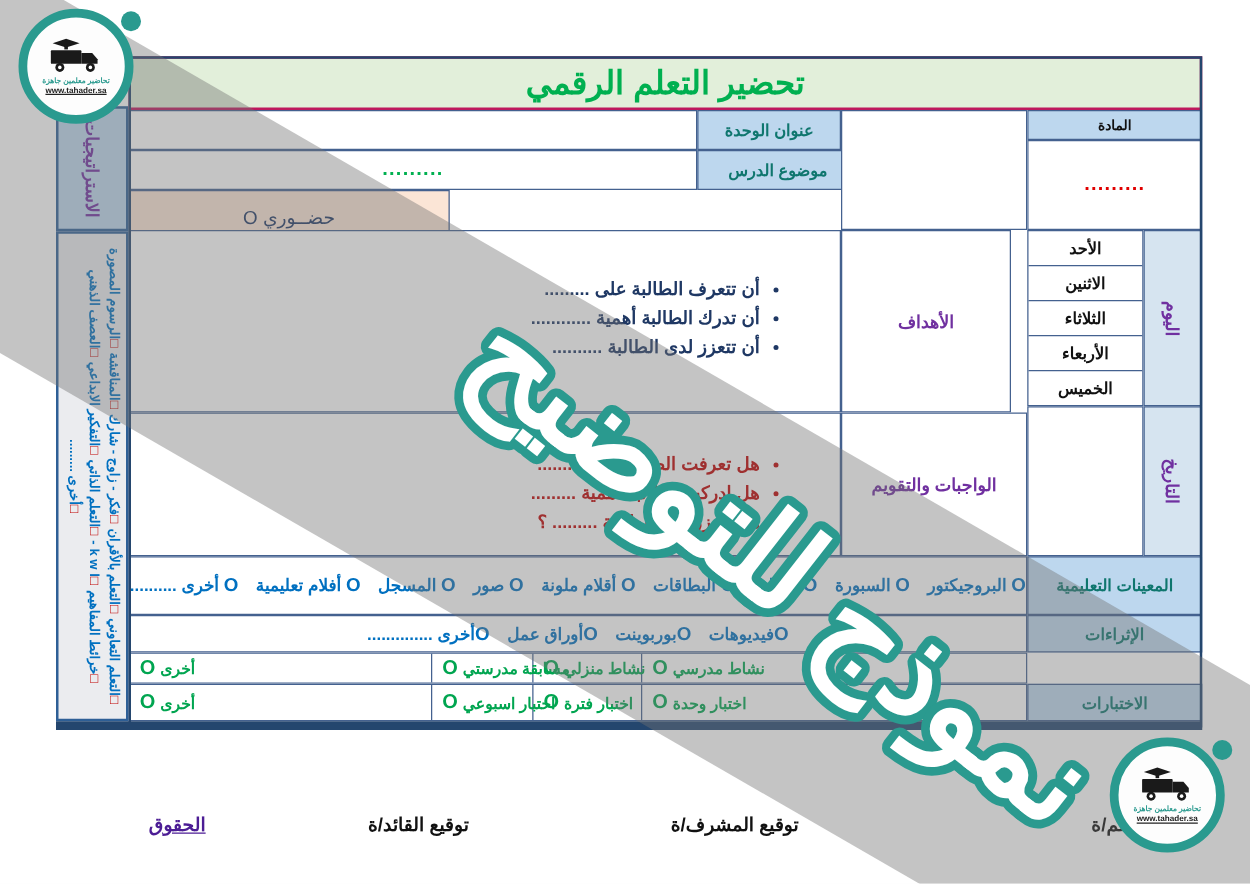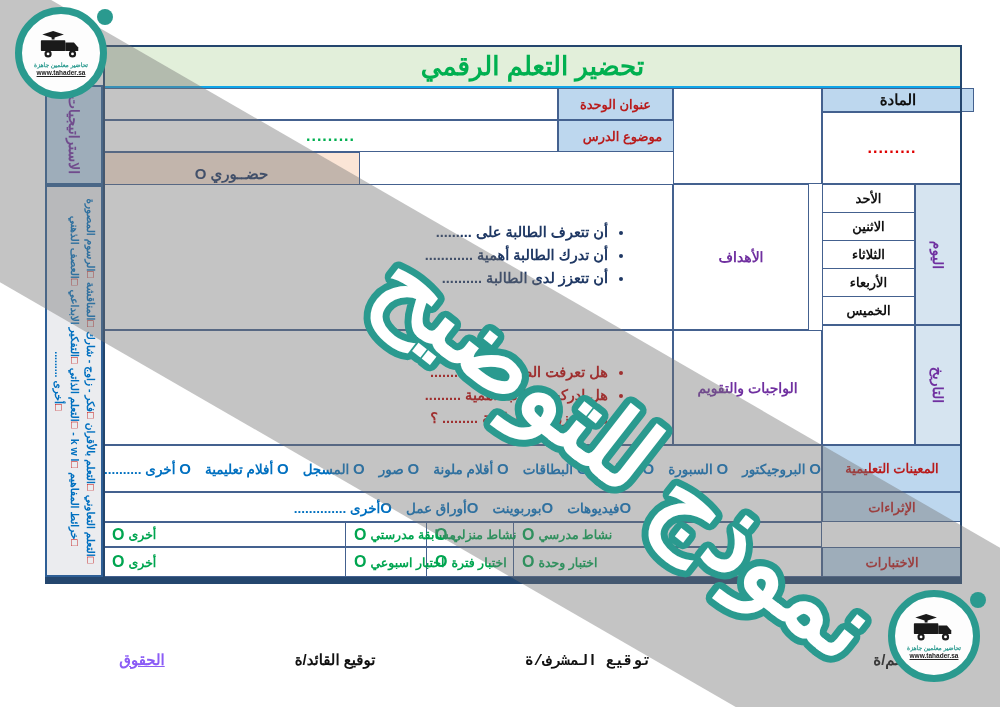--- a/index.html
+++ b/index.html
@@ -1,31 +1,31 @@
 <!DOCTYPE html>
 <html lang="ar" dir="rtl"><head>
 <meta charset="utf-8">
 <style>
   html,body{margin:0;padding:0;background:#ffffff;}
   .page{position:relative;width:1000px;height:707px;overflow:hidden;background:#fff;
         font-family:"Liberation Sans", sans-serif;direction:rtl;}
   .cell{position:absolute;box-sizing:border-box;border:1px solid #44618f;background:#fff;
         display:flex;align-items:center;justify-content:center;}
-  .lbl{background:#bdd7ee;color:#b91c1c;font-size:13px;font-weight:bold;}
+  .lbl{background:#bdd7ee;color:#0f766e;font-size:13px;font-weight:bold;}
   .frame{position:absolute;left:103px;top:45px;width:859px;height:537px;border:2px solid #24466e;
          pointer-events:none;z-index:40;box-sizing:border-box;}
-  .title{left:103px;top:45px;width:859px;height:43px;background:#e2efda;border:2px solid #0ea5e9;
+  .title{left:103px;top:45px;width:859px;height:43px;background:#e2efda;border:2px solid #be185d;
          color:#00b050;font-size:26px;font-weight:bold;z-index:5;}
-  .subject{left:822px;top:88px;width:152px;height:24px;background:#bdd7ee;color:#111;
-           font-size:15px;font-weight:bold;}
+  .subject{left:822px;top:88px;width:140px;height:24px;background:#bdd7ee;color:#111;
+           font-size:11px;font-weight:bold;}
   .subject-dots{left:822px;top:112px;width:140px;height:72px;color:#e00000;font-weight:bold;letter-spacing:1px;}
   .row-blank1{left:103px;top:88px;width:455px;height:32px;}
   .row-dots{left:103px;top:120px;width:455px;height:32px;color:#00b050;font-weight:bold;letter-spacing:1px;}
   .opt-inperson{left:103px;top:152px;width:257px;height:44px;background:#fbe5d6;color:#1f3864;
-                font-size:15px;font-weight:bold;text-align:right;}
+                font-size:15px;font-weight:normal;text-align:right;}
   .opt-remote{left:360px;top:152px;width:198px;height:32px;background:#fff2cc;color:#e00000;
               font-size:15px;font-weight:bold;margin-top:36px;}
   .l-unit{left:558px;top:88px;width:115px;height:32px;}
   .l-topic{left:558px;top:120px;width:129px;height:32px;}
   .l-type{left:558px;top:152px;width:115px;height:32px;}
   .gapcell{left:673px;top:88px;width:149px;height:96px;}
   .obj-content{left:103px;top:184px;width:570px;height:146px;align-items:flex-start;justify-content:flex-start;}
   .obj-label{left:673px;top:184px;width:136px;height:146px;color:#7030a0;font-size:14px;font-weight:bold;}
   .hw-content{left:103px;top:330px;width:570px;height:115px;align-items:flex-start;justify-content:flex-start;}
   .hw-label{left:673px;top:330px;width:149px;height:115px;color:#7030a0;font-size:14px;font-weight:bold;}
@@ -62,23 +62,23 @@
   .strip-head{left:45px;top:85px;width:58px;height:100px;background:#bdd7ee;border:2px solid #2e5f96;}
   .strip-list{left:45px;top:185px;width:58px;height:392px;background:#ebecef;border:2px solid #2e5f96;}
   .strat-block{width:380px;transform:rotate(90deg);flex:none;text-align:center;line-height:1.45;
                font-size:10.5px;font-weight:bold;color:#0070c0;}
   .strat-item{display:inline-block;margin:0 2px;white-space:nowrap;}
   .chk{color:#c00000;font-size:11px;}
   .bottom-bar{position:absolute;left:45px;top:577px;width:917px;height:7px;background:#24466e;z-index:41;}
   .sig{position:absolute;top:648px;height:24px;display:flex;align-items:center;justify-content:center;
        color:#111;font-size:15px;font-weight:bold;z-index:10;}
   .sig-teacher{left:852px;width:130px;}
-  .sig-supervisor{left:523px;width:130px;font-family:Liberation Mono, monospace;}
+  .sig-supervisor{left:523px;width:130px;}
   .sig-leader{left:270px;width:130px;text-align:center;}
-  .sig-rights{left:92px;width:100px;color:#8b5cf6;text-decoration:underline;}
+  .sig-rights{left:92px;width:100px;color:#4c1d95;text-decoration:underline;}
   .band{position:absolute;left:-350px;top:280px;width:1700px;height:270px;
         background:rgba(115,115,115,0.42);transform:rotate(30deg);z-index:50;pointer-events:none;}
   .wm{position:absolute;left:235px;top:370px;width:780px;height:170px;transform:rotate(38deg);
       z-index:60;pointer-events:none;}
   .logo{position:absolute;width:100px;height:100px;z-index:70;}
   .logo-tl{left:13px;top:5px;} .logo-br{left:886px;top:588px;}
   .ring{position:absolute;left:2px;top:2px;width:92px;height:92px;border-radius:50%;
         border:7px solid #2a9a8f;background:#fdfdfd;box-sizing:border-box;display:flex;
         flex-direction:column;align-items:center;justify-content:center;}
   .ldot{position:absolute;right:0px;top:4px;width:16px;height:16px;border-radius:50%;background:#2a9a8f;}

